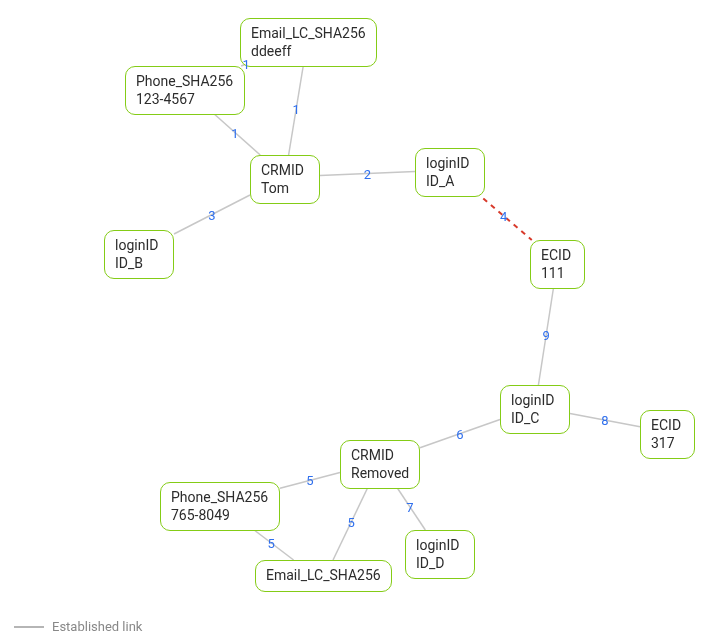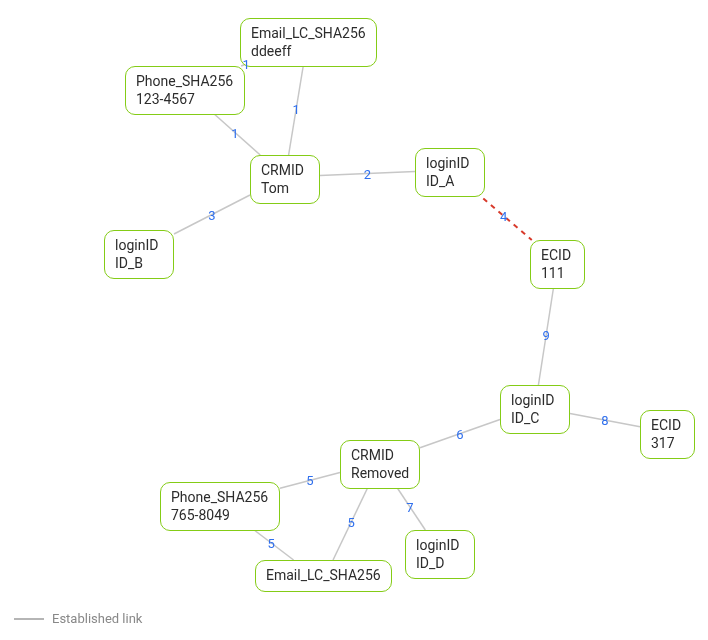--- a/index.html
+++ b/index.html
@@ -33,21 +33,21 @@
     position: absolute;
     color: #2f6fed;
     font-size: 13px;
     font-weight: 400;
     transform: translate(-50%, -50%);
     pointer-events: none;
   }
   .legend {
     position: absolute;
     left: 14px;
-    bottom: 14px;
+    bottom: 6px;
     font-size: 13px;
     color: #888;
   }
   .legend .row {
     display: flex;
     align-items: center;
     margin-top: 2px;
   }
   .legend .sw {
     width: 30px;

